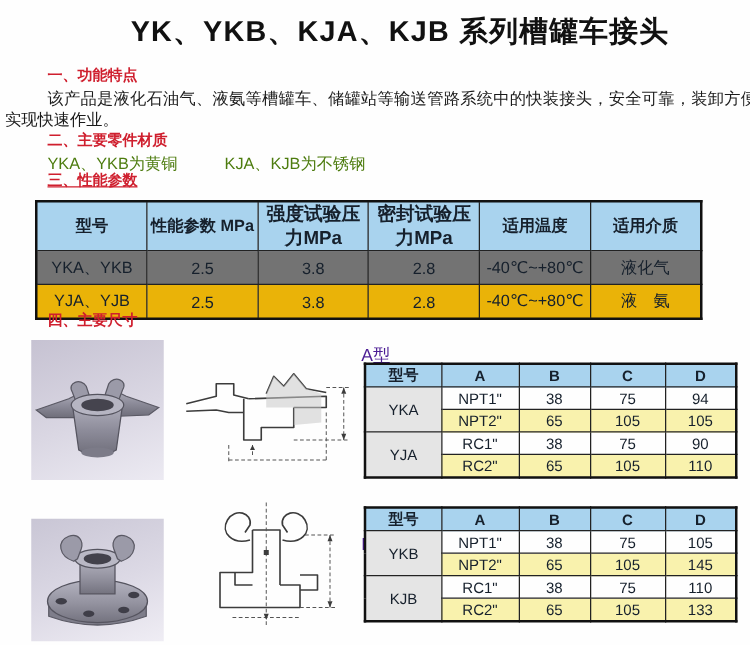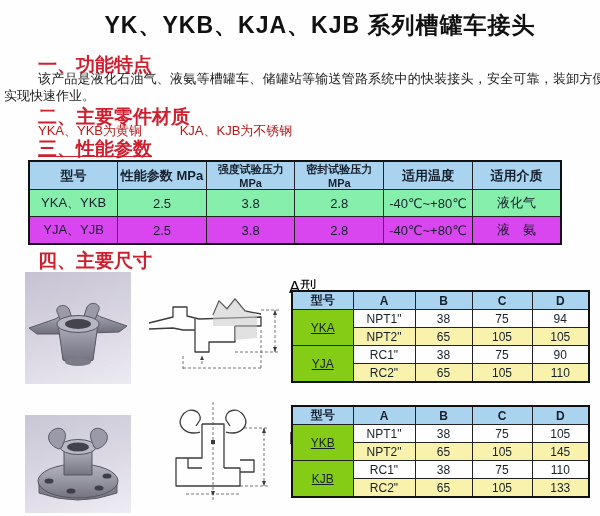--- a/index.html
+++ b/index.html
@@ -2,49 +2,49 @@
 <html><head>
 <meta charset="utf-8">
 <style>
   html,body{margin:0;padding:0;background:#ffffff;}
   body{font-family:"Liberation Sans","DejaVu Sans",sans-serif;color:#1c1c1c;}
   #page{position:relative;width:600px;height:516px;background:#fefefe;overflow:hidden;margin:0 auto;padding-left:40px;}
 
   .doc-title{position:absolute;top:10px;left:0;width:100%;text-align:center;
     font-size:23px;font-weight:bold;color:#111;letter-spacing:1px;}
 
-  .sec-heading{position:absolute;left:38px;font-size:19px;font-weight:bold;color:#cf1f2e;}
+  .sec-heading{position:absolute;left:38px;font-size:12px;font-weight:bold;color:#cf1f2e;}
   #h1{top:52px;} #h2{top:104px;font-family:Liberation Serif, serif;} #h3{top:136px;text-decoration:underline;} #h4{top:248px;}
 
   .para{position:absolute;left:4px;right:8px;top:70px;font-size:13px;line-height:17px;
     color:#1a1a1a;text-indent:34px;text-align:justify;}
 
-  .materials{position:absolute;left:38px;top:122px;font-size:13px;color:#b91c1c;}
+  .materials{position:absolute;left:38px;top:122px;font-size:13px;color:#4d7c0f;}
   .materials .mat-right{margin-left:34px;}
 
   
   table{border-collapse:collapse;border-radius:13px;}
   .perf{position:absolute;left:28px;top:160px;width:534px;table-layout:fixed;}
   .perf th,.perf td{border:1px solid #222;text-align:center;height:26px;padding:0;
     font-size:13px;color:#16202c;}
   .perf{border:2px solid #111;}
   .perf th{background:#a9d3ee;font-weight:bold;}
-  .perf th.small{font-size:11px;}
-  .row-yellow td{background:#d946ef;}
-  .row-white td{background:#86efac;}
-
-  
-  .dim-label{position:absolute;left:289px;font-size:17px;color:#000000;}
+  .perf th.small{font-size:15px;}
+  .row-yellow td{background:#eab308;}
+  .row-white td{background:#737373;}
+
+  
+  .dim-label{position:absolute;left:289px;font-size:14px;color:#4c1d95;}
   #labelA{top:276px;} #labelB{top:391px;margin-top:36px;}
   .dim{position:absolute;left:291px;width:297px;table-layout:fixed;border:2px solid #111;}
   #tableA{top:290px;} #tableB{top:405px;}
   .dim th,.dim td{border:1px solid #222;text-align:center;height:17px;padding:0;
     font-size:12px;color:#16202c;}
   .dim th{background:#a9d3ee;font-weight:bold;}
-  .dim td.model{background:#84cc16;font-size:12px;text-decoration:underline;}
+  .dim td.model{background:#e5e5e5;font-size:12px;}
   .dim tr.sub-yellow td{background:#f9f2ad;}
 
   
   .photo{position:absolute;overflow:hidden;}
   #photoA{left:25px;top:272px;width:106px;height:112px;
     background:linear-gradient(160deg,#c6c2d2 0%,#dad7e3 55%,#eceaf2 100%);}
   #photoB{left:25px;top:415px;width:106px;height:98px;
     background:linear-gradient(160deg,#c9c6d5 0%,#dcd9e5 55%,#efedf4 100%);}
 
   

